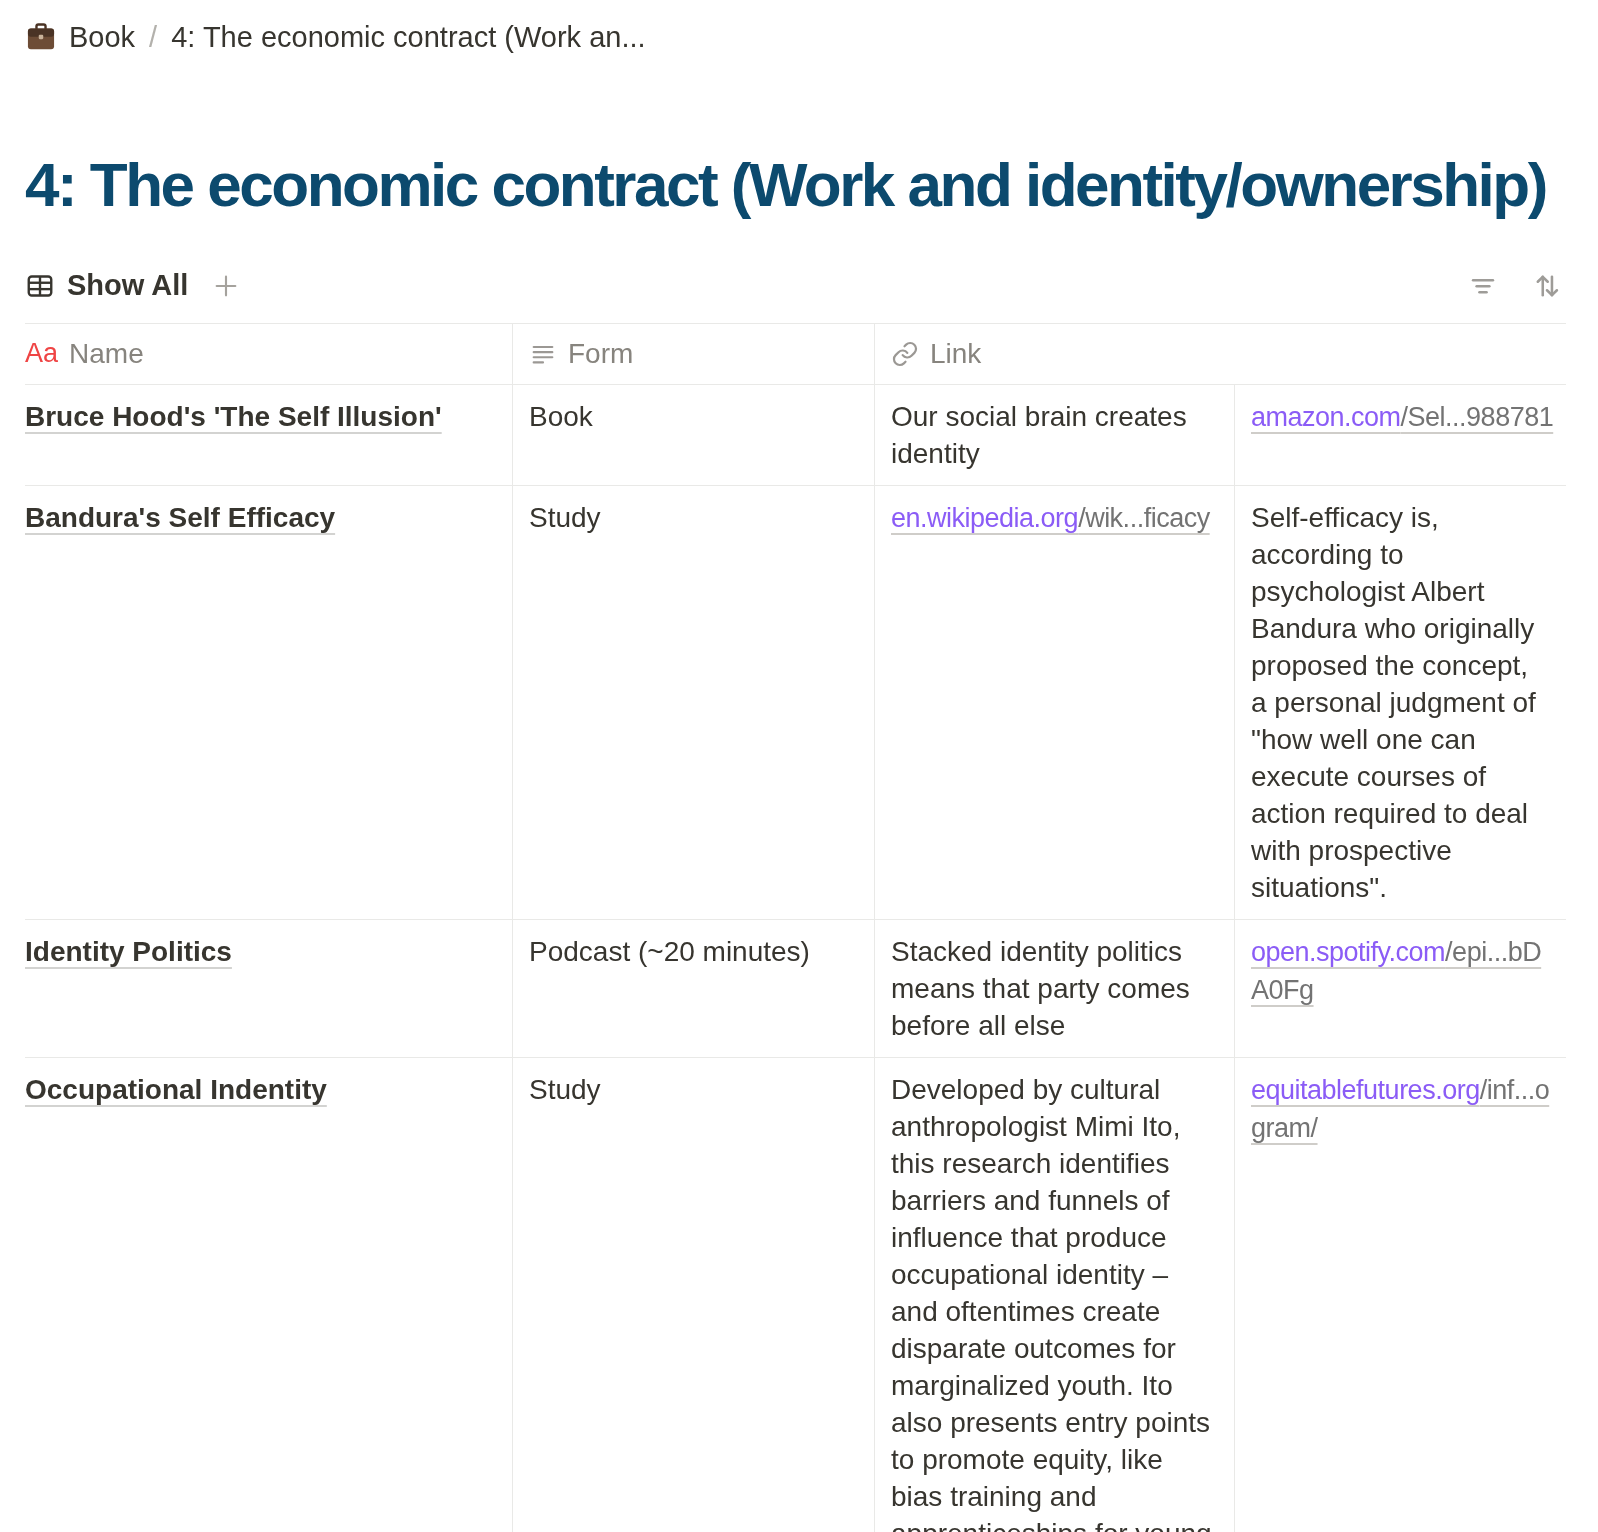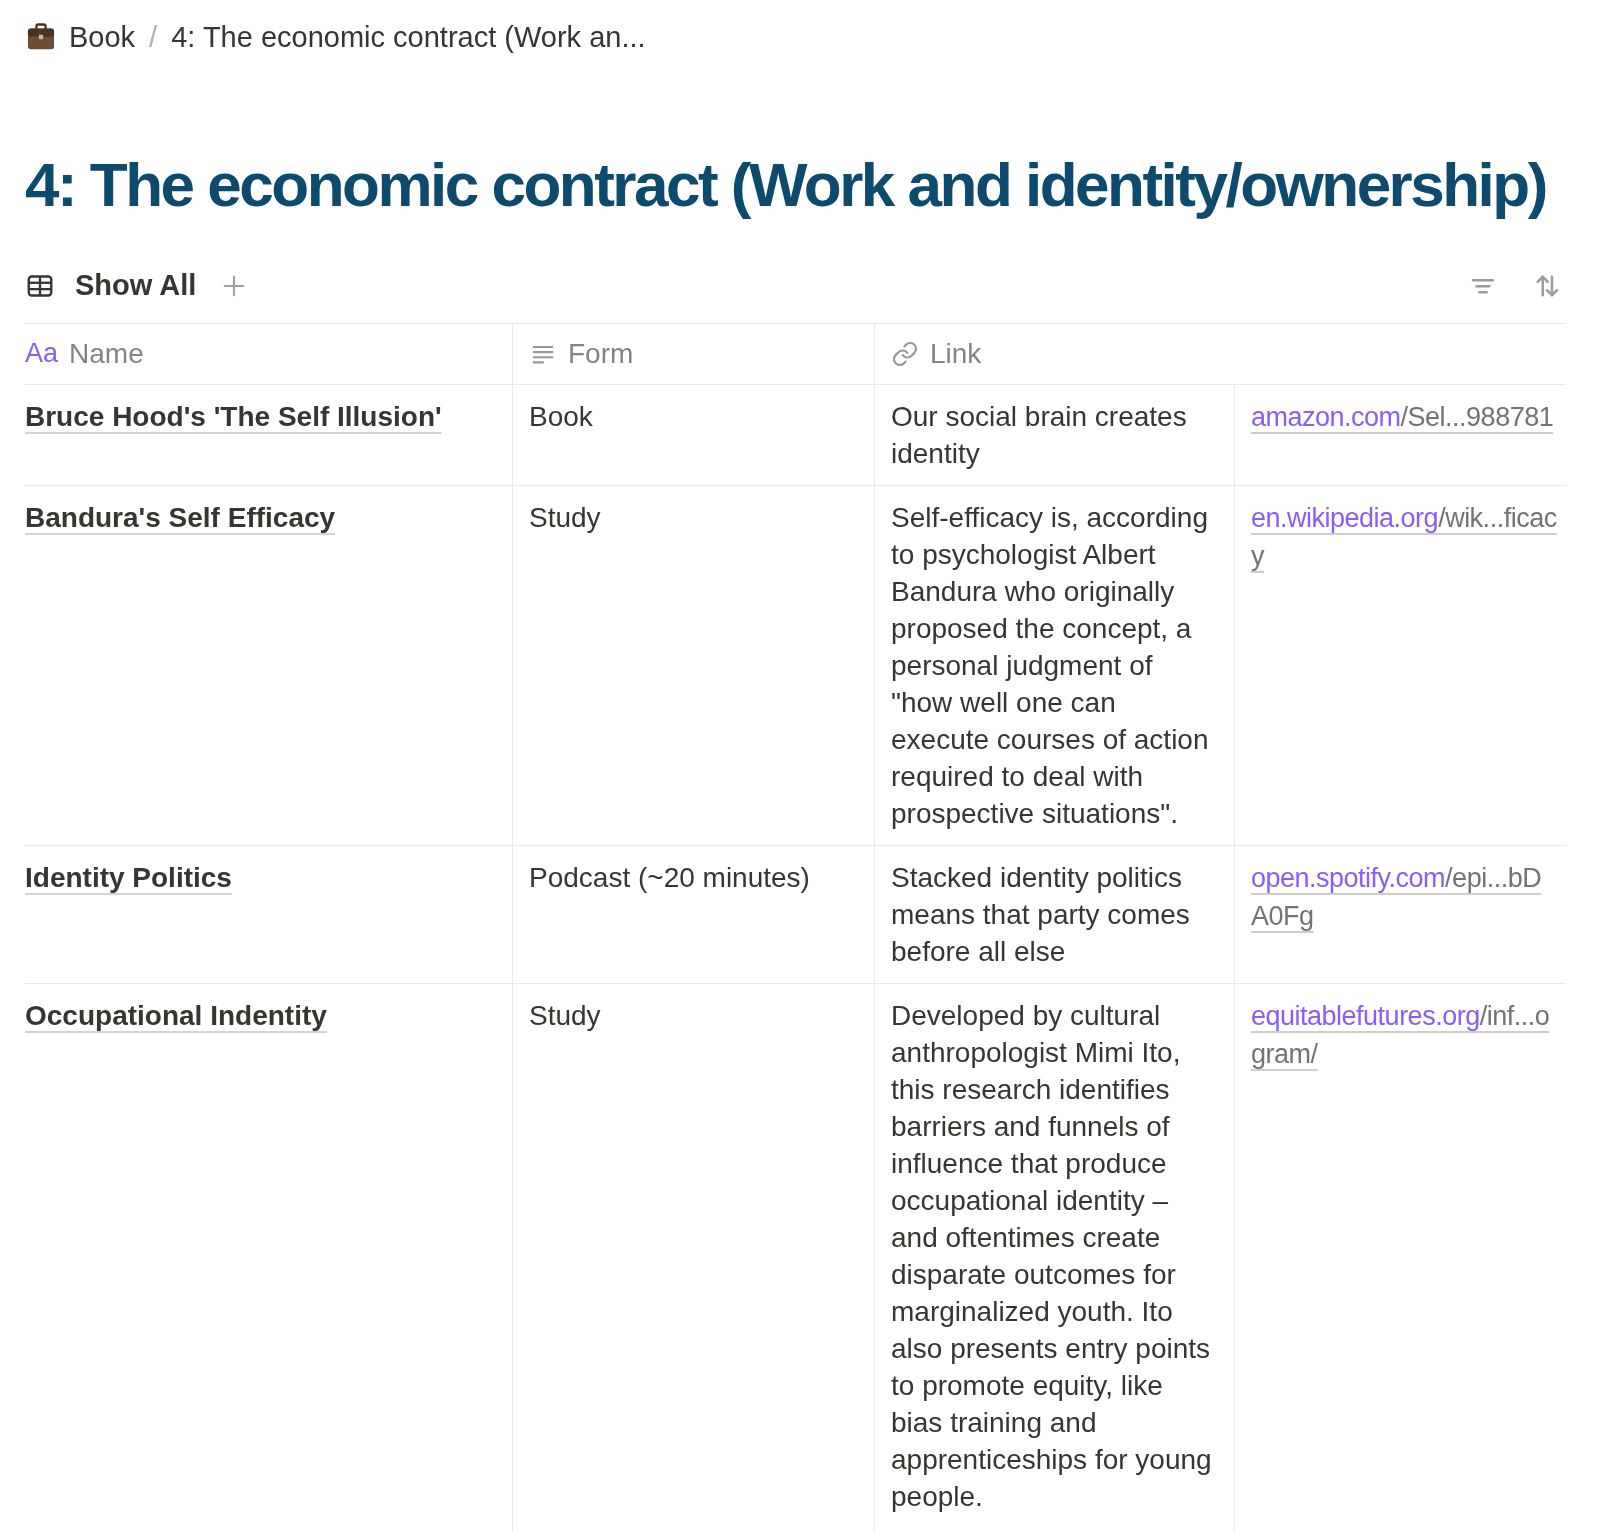--- a/index.html
+++ b/index.html
@@ -22,38 +22,38 @@
     margin:96px 0 0 25px;
     font-size:62px; font-weight:bold; letter-spacing:-2.5px;
     line-height:1.1; white-space:nowrap; color:#0c4a6e;
   }
   
   .toolbar {
     margin-top:40px; padding:0 34px 0 25px; height:54px;
     display:flex; align-items:center; justify-content:space-between;
   }
   .toolbar-left { display:flex; align-items:center; gap:14px; }
-  .view-tab { display:flex; align-items:center; gap:20px; cursor:pointer; }
+  .view-tab { display:flex; align-items:center; gap:12px; cursor:pointer; }
   .view-tab .label { font-size:29px; font-weight:bold; }
   .icon-btn { display:flex; align-items:center; justify-content:center; cursor:pointer; }
   .toolbar-right { display:flex; align-items:center; gap:30px; }
   
   .dbtable { margin:10px 0 0 25px; width:1541px; border-top:1px solid #e9e9e7; }
   .thead, .trow {
     display:grid;
     grid-template-columns:488px 362px 360px 331px;
     border-bottom:1px solid #e9e9e7;
   }
   .hcell {
     display:flex; align-items:center; gap:11px;
     padding:14px 16px; color:#87847e; font-size:28px; cursor:pointer;
   }
   .hcell:first-child { padding-left:0; }
   .hcell:not(:last-child), .cell:not(:last-child) { border-right:1px solid #e9e9e7; }
-  .aa-glyph { font-size:27px; color:#8b5cf6; letter-spacing:0; }
+  .aa-glyph { font-size:27px; color:#ef4444; letter-spacing:0; }
   .cell {
     padding:13px 16px; font-size:28px; line-height:37px;
     vertical-align:top; cursor:pointer; overflow:hidden;
   }
   .cell:first-child { padding-left:0; }
   .trow:last-child { min-height:572px; }
   .name-text {
     font-weight:bold;
     text-decoration:underline;
     text-decoration-color:rgba(55,53,47,0.22);
@@ -165,24 +165,24 @@
     <div class="cell"><span>Book</span></div>
     <div class="cell"><span>Our social brain creates identity</span></div>
     <div class="cell link-cell">
       <span class="link-text"><span class="link-domain">amazon.com</span><span class="link-path">/Sel...988781</span></span>
     </div>
   </div>
 
   <div class="trow">
     <div class="cell"><span class="name-text">Bandura's Self Efficacy</span></div>
     <div class="cell"><span>Study</span></div>
+    <div class="cell link-cell">
+      <span class="link-text"><span class="link-domain">en.wikipedia.org</span><span class="link-path">/wik...ficacy</span></span>
+    </div>
     <div class="cell"><span>Self-efficacy is, according to psychologist Albert Bandura who originally proposed the concept, a personal judgment of "how well one can execute courses of action required to deal with prospective situations".</span></div>
-    <div class="cell link-cell">
-      <span class="link-text"><span class="link-domain">en.wikipedia.org</span><span class="link-path">/wik...ficacy</span></span>
-    </div>
   </div>
 
   <div class="trow">
     <div class="cell"><span class="name-text">Identity Politics</span></div>
     <div class="cell"><span>Podcast (~20 minutes)</span></div>
     <div class="cell"><span>Stacked identity politics means that party comes before all else</span></div>
     <div class="cell link-cell">
       <span class="link-text"><span class="link-domain">open.spotify.com</span><span class="link-path">/epi...bDA0Fg</span></span>
     </div>
   </div>

